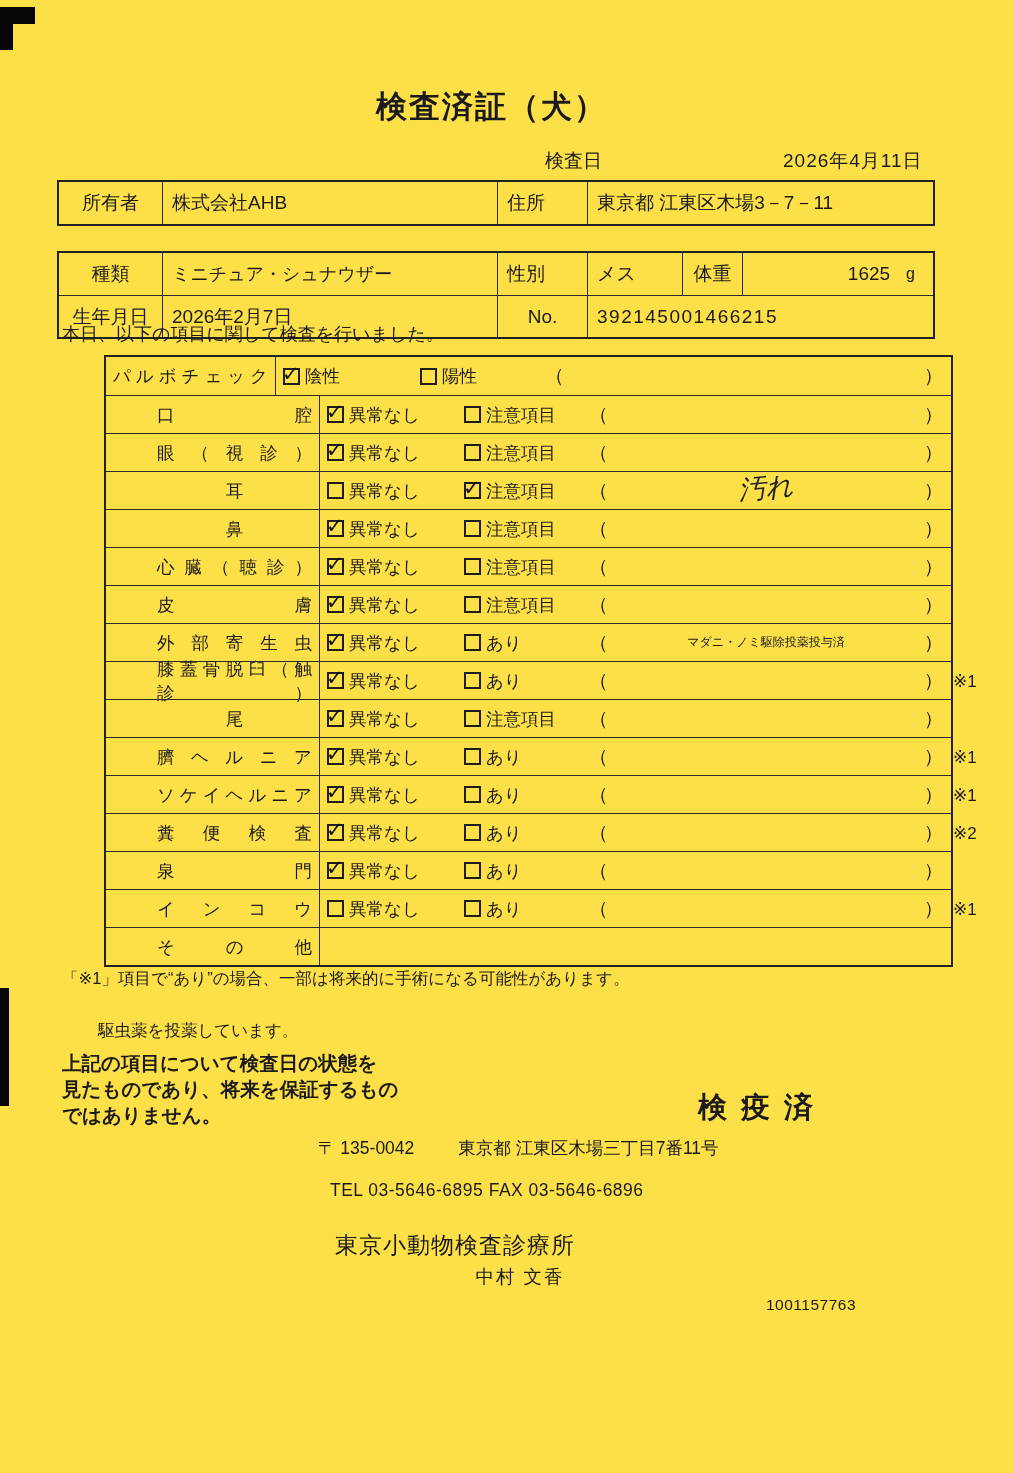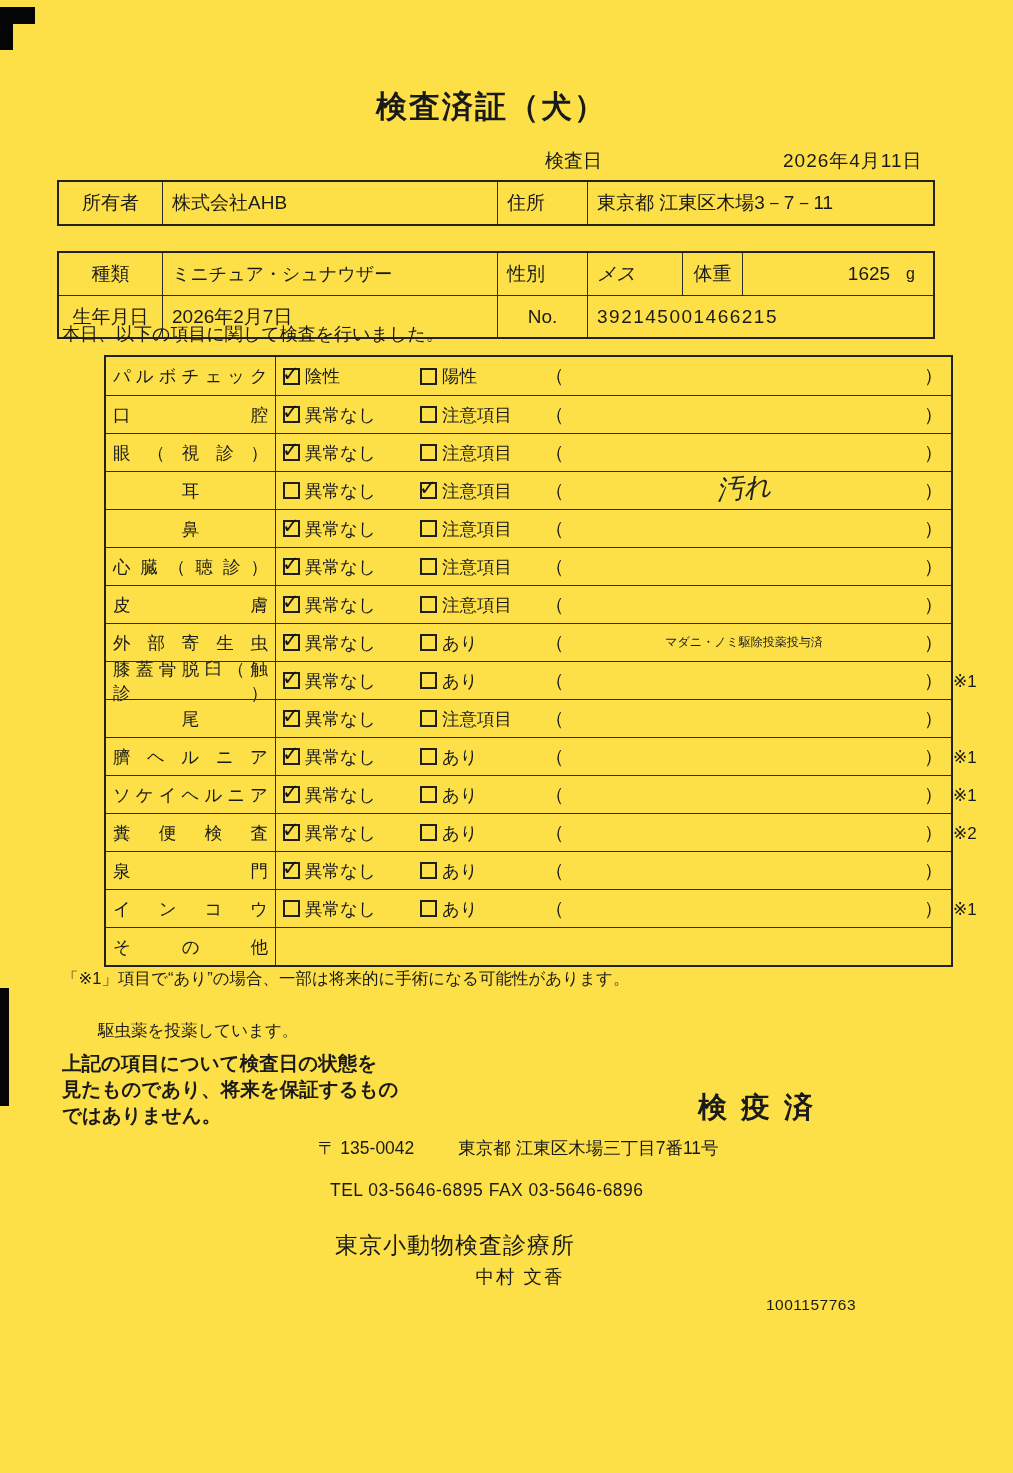--- a/index.html
+++ b/index.html
@@ -24,34 +24,34 @@
   .tbl { position:absolute; left:57px; width:878px; border:2px solid #222; box-sizing:border-box; }
   .trow { display:flex; height:42px; box-sizing:border-box; }
   .trow + .trow { border-top:1.5px solid #2b2b2b; }
   .cell {
     display:flex; align-items:center; box-sizing:border-box;
     font-size:19px; padding:0 9px; overflow:hidden; white-space:nowrap;
   }
   .cell + .cell { border-left:1.5px solid #2b2b2b; }
   .cell.lab { justify-content:center; padding:0 4px; }
   .w103{width:103px;flex:none;} .w335{width:335px;flex:none;} .w90{width:90px;flex:none;}
-  .w95{width:95px;flex:none;font-style:italic;} .w60{width:60px;flex:none;} .grow{flex:1;}
+  .w95{width:95px;flex:none;} .w60{width:60px;flex:none;} .grow{flex:1;}
   .weight-cell { justify-content:flex-end; padding-right:18px; }
   .weight-unit { font-size:16px; margin-left:16px; }
   .no-value { letter-spacing:1.5px; }
 
   .intro { position:absolute; top:322px; left:62px; font-size:18px; }
 
   
   .checklist {
     position:absolute; top:355px; left:57px; width:849px;
     border:2px solid #222; box-sizing:border-box;margin-left:47px;
   }
   .c-row { display:flex; height:38px; position:relative; box-sizing:border-box; }
-  .c-row + .c-row { border-top:1.5px solid #2b2b2b; }
+  .c-row + .c-row { border-top:1.5px solid #2b2b2b;padding-left:44px; }
   .c-label {
     width:170px; flex:none; border-right:1.5px solid #2b2b2b;
     display:flex; align-items:center; padding:0 7px; box-sizing:border-box;
   }
   .lt { width:100%; font-size:17.5px; text-align:justify; text-align-last:justify; }
   .lt.single { text-align:center; text-align-last:center; }
   .c-body { flex:1; display:flex; align-items:center; padding-left:7px; }
   .opt { display:flex; align-items:center; font-size:17.5px; flex:none; }
   .opt1 { width:137px; } .opt2 { width:125px; }
   .cb {

